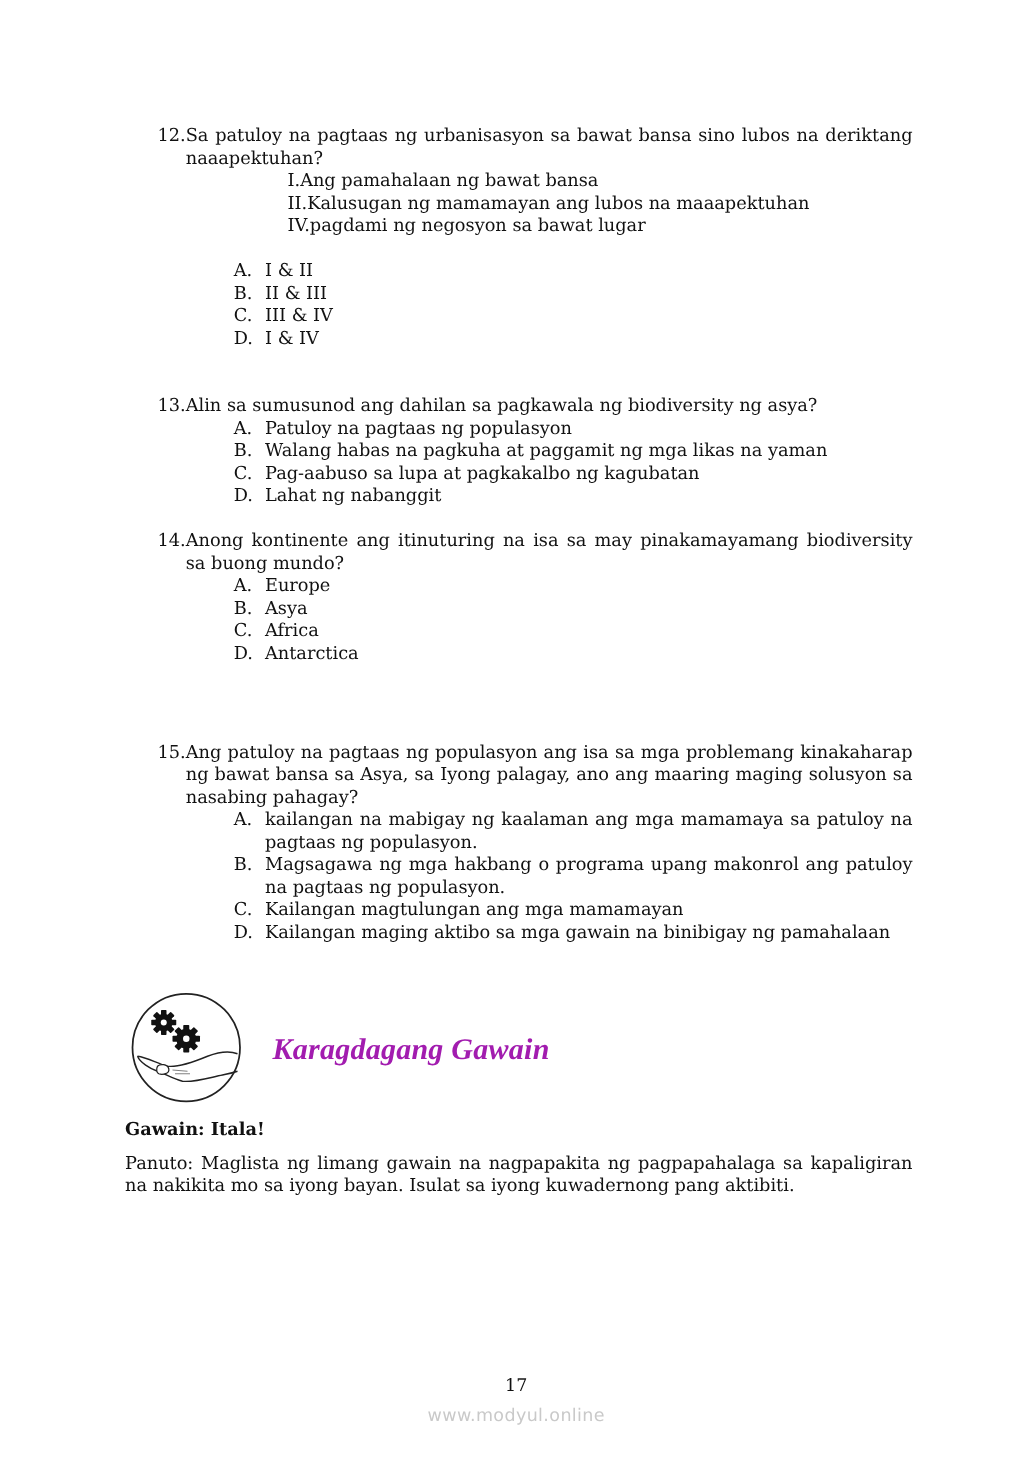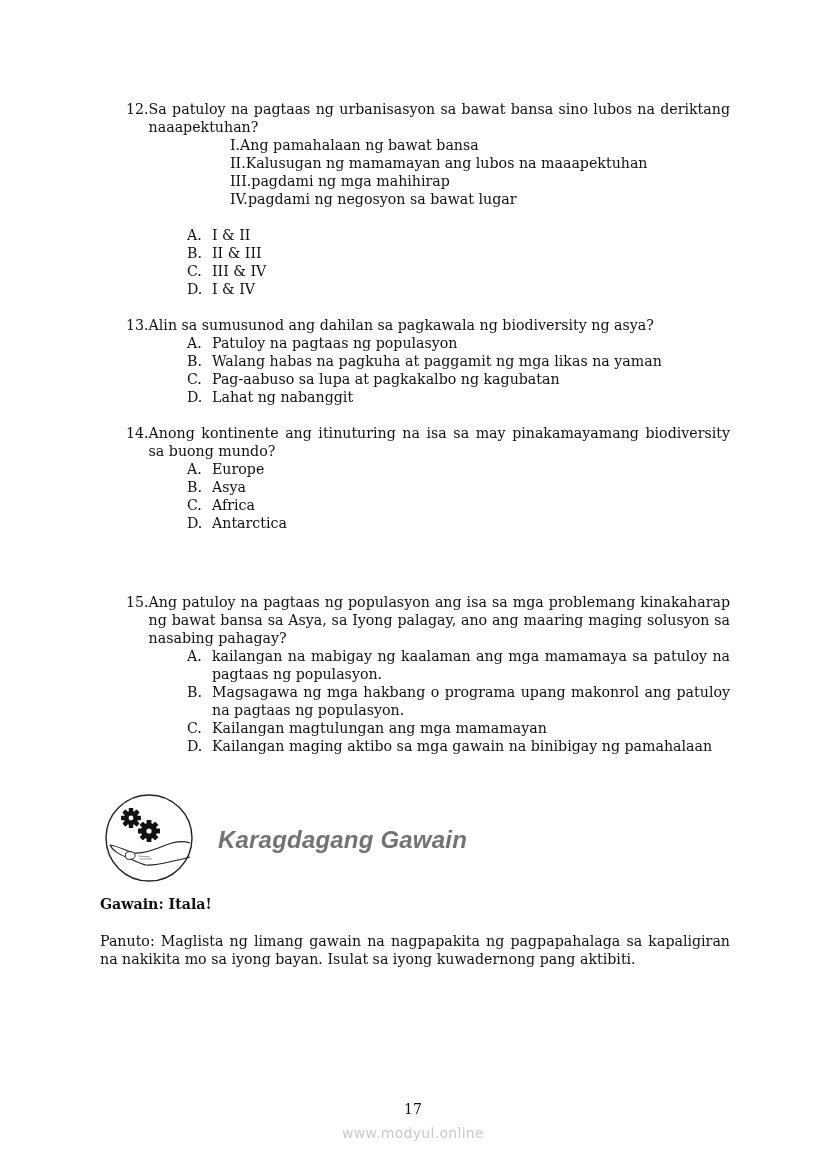--- a/index.html
+++ b/index.html
@@ -68,38 +68,38 @@
       display: flex;
       align-items: center;
     }
     .section-icon {
       width: 90px; height: 90px;
       flex: 0 0 90px;
     }
     .section-title {
       margin-left: 24px;
       margin-top: 4px;
-      font-family: Liberation Sans, sans-serif;
+      font-family: Liberation Serif, serif;
       font-weight: bold;
       font-style: italic;
       font-size: 24px;
       letter-spacing: 0.2px;
-      color: #737373;
+      color: #a21caf;
     }
     .activity {
       position: absolute;
       left: 100px;
       top: 895px;
       width: 630px;
       font-size: 14.2px;
       line-height: 18px;
     }
     .activity-title {
       font-weight: bold;
-      margin-bottom: 19px;
+      margin-bottom: 9px;
     }
     .activity-body {
       text-align: justify;
       text-align-last: left;
     }
     .page-number {
       position: absolute;
       left: 0; width: 826px;
       top: 1101px;
       text-align: center;
@@ -122,21 +122,20 @@
 <div class="page">
 
   <div class="q" style="top:100px;">
     <div class="q-stem">
       <span class="q-num">12.</span>
       <span class="q-text">Sa patuloy na pagtaas ng urbanisasyon sa bawat bansa sino lubos na deriktang naaapektuhan?</span>
     </div>
     <ul class="roman-list">
       <li>I.Ang pamahalaan ng bawat bansa</li>
       <li>II.Kalusugan ng mamamayan ang lubos na maaapektuhan</li>
-      <li>III.pagdami ng mga mahihirap</li>
       <li>IV.pagdami ng negosyon sa bawat lugar</li>
     </ul>
     <div class="gap"></div>
     <ul class="choices">
       <li>
           <span class="choice-letter">A.</span>
           <span class="choice-text">I &amp; II</span>
         </li>
       <li>
           <span class="choice-letter">B.</span>

